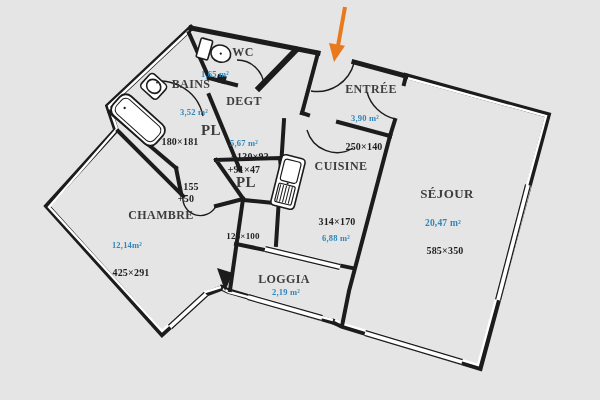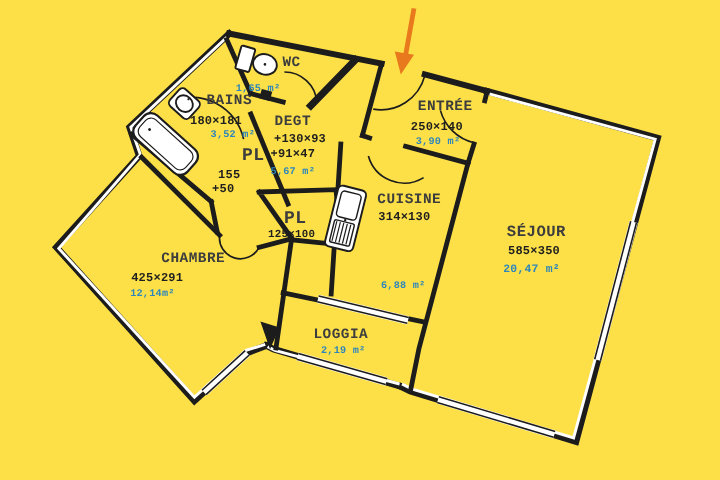--- a/index.html
+++ b/index.html
@@ -1,23 +1,23 @@
 <!DOCTYPE html>
 <html><head>
 <meta charset="utf-8">
 <style>
   html,body{margin:0;padding:0;background:#ffffff;}
-  #stage{position:relative;width:600px;height:400px;background:#fde047;overflow:hidden;
-         font-family:Liberation Mono, monospace;}
+  #stage{position:relative;width:600px;height:400px;background:#e5e5e5;overflow:hidden;
+         font-family:Liberation Serif, serif;}
   #plan-svg{position:absolute;left:0;top:0;}
   .lbl{position:absolute;transform:translate(-50%,-50%);white-space:nowrap;text-align:center;line-height:1;}
   .room-name{font-weight:700;font-size:12px;color:#3d3d3d;letter-spacing:.4px;}
   .room-name.big{font-size:13px;}
   .room-name.small{font-size:15px;}
-  .room-dims{font-weight:700;font-size:10px;color:#1f1f1f;letter-spacing:.2px;}
+  .room-dims{font-weight:700;font-size:10px;color:#1f1f1f;letter-spacing:.2px;margin-top:40px;}
   .room-dims.small{font-size:9px;}
   .room-area{font-weight:700;font-size:8.5px;color:#2e86ba;letter-spacing:.2px;}
   .room-area.big{font-size:9.5px;}
 </style>
 </head>
 <body>
 
 <div id="stage">
 
 <svg id="plan-svg" width="600" height="400" viewBox="0 0 600 400">
@@ -171,21 +171,21 @@
 
   <div class="lbl room-name small" style="left:211px;top:130px;">PL</div>
   <div class="lbl room-dims" style="left:191px;top:147px;">155</div>
   <div class="lbl room-dims" style="left:186px;top:159px;">+50</div>
 
   <div class="lbl room-name" style="left:371px;top:89px;">ENTRÉE</div>
   <div class="lbl room-dims" style="left:364px;top:107px;">250×140</div>
   <div class="lbl room-area" style="left:365px;top:118px;">3,90 m²</div>
 
   <div class="lbl room-name" style="left:341px;top:166px;">CUISINE</div>
-  <div class="lbl room-dims" style="left:337px;top:182px;">314×130</div>
+  <div class="lbl room-dims" style="left:337px;top:182px;">314×170</div>
   <div class="lbl room-area" style="left:336px;top:194px;margin-top:44px;">6,88 m²</div>
 
   <div class="lbl room-name big" style="left:447px;top:193px;">SÉJOUR</div>
   <div class="lbl room-dims" style="left:445px;top:211px;">585×350</div>
   <div class="lbl room-area big" style="left:443px;top:224px;">20,47 m²</div>
 
   <div class="lbl room-name" style="left:137px;top:215px;margin-left:24px;">CHAMBRE</div>
   <div class="lbl room-dims" style="left:131px;top:233px;">425×291</div>
   <div class="lbl room-area" style="left:127px;top:245px;">12,14m²</div>
 

